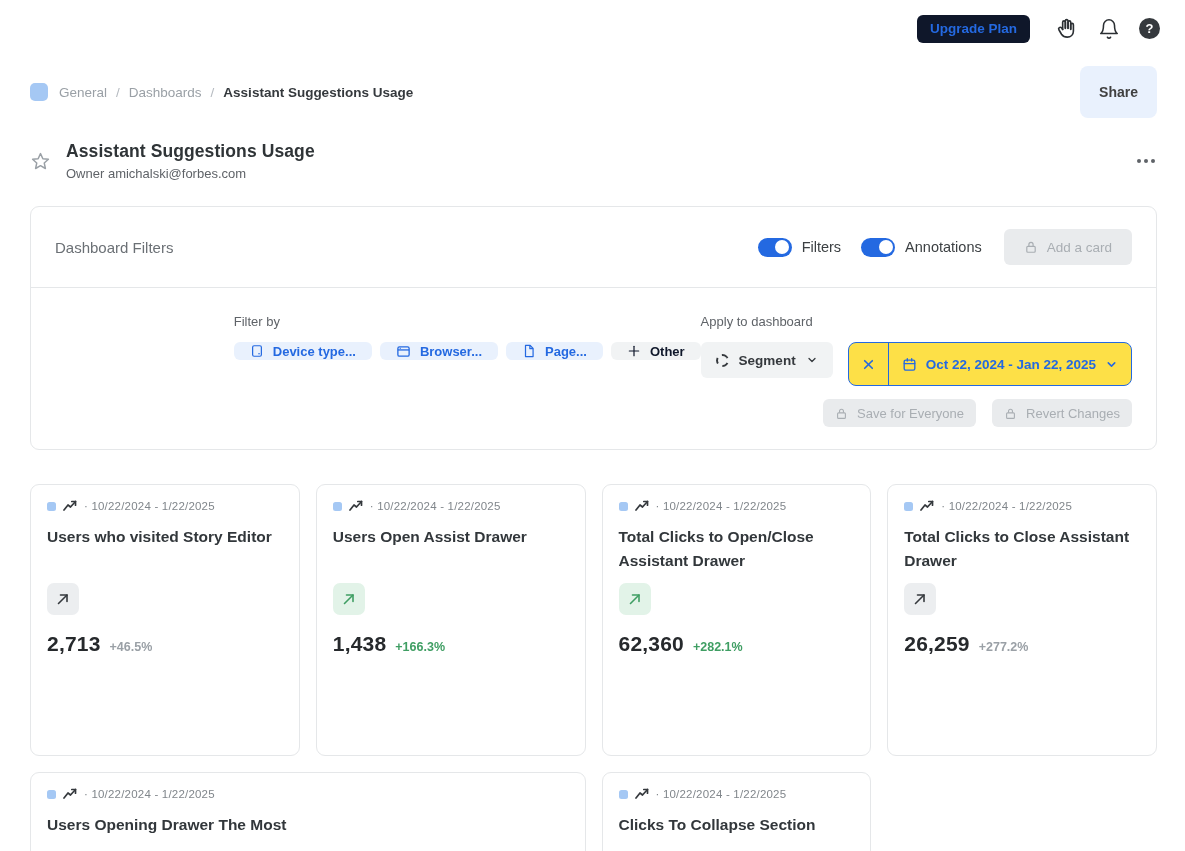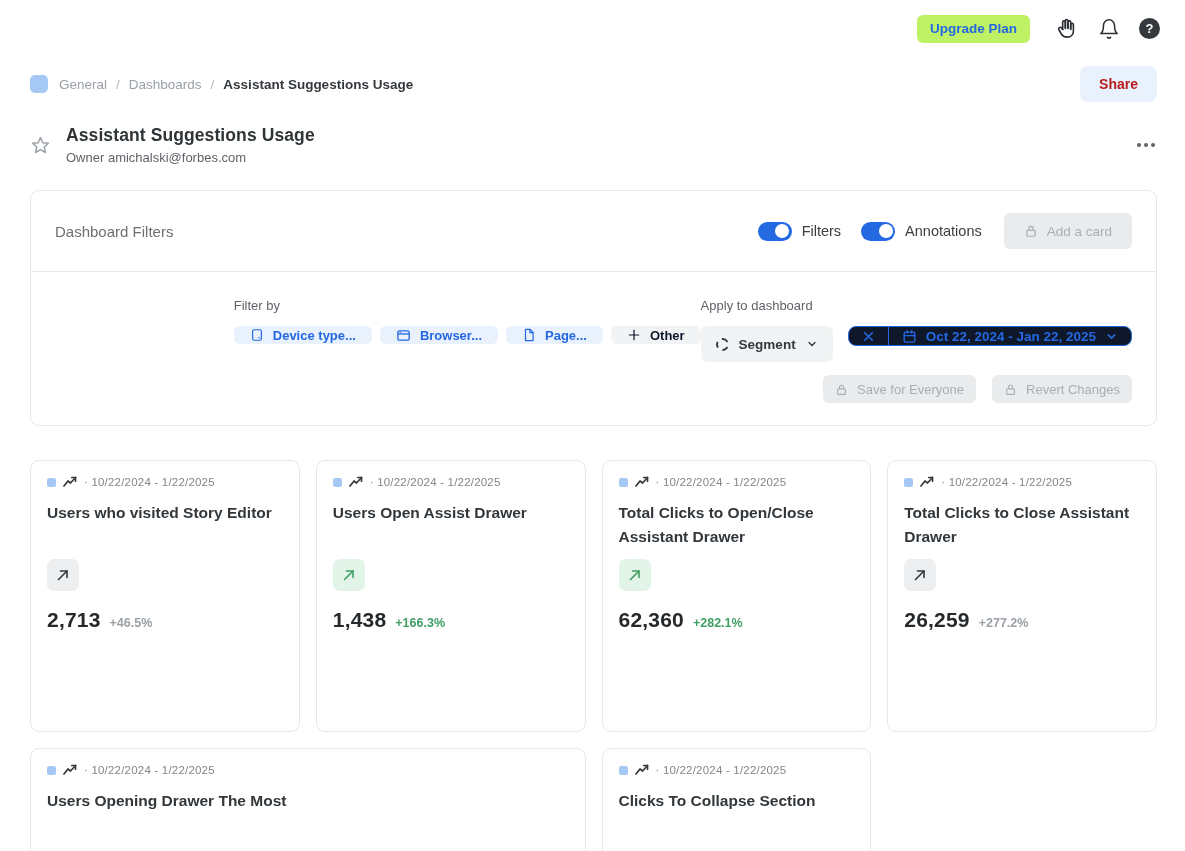--- a/index.html
+++ b/index.html
@@ -1,32 +1,32 @@
 <!DOCTYPE html>
 <html><head>
 <meta charset="utf-8">
 <style>
   * { margin:0; padding:0; box-sizing:border-box; }
   html,body { width:1185px; height:851px; overflow:hidden; background:#fff; }
   body { font-family:"Liberation Sans", sans-serif; color:#3c4043; }
 
   
   .topbar { display:flex; justify-content:flex-end; align-items:center; gap:17px; padding:13px 25px 0 30px; height:44px; }
-  .upgrade-btn { border:none; cursor:pointer; background:#bef264; color:#2469e1; font-weight:bold; font-size:13.5px; height:28px; padding:0 13px; border-radius:6px; font-family:inherit; margin-right:6px; }
+  .upgrade-btn { border:none; cursor:pointer; background:#0f172a; color:#2469e1; font-weight:bold; font-size:13.5px; height:28px; padding:0 13px; border-radius:6px; font-family:inherit; margin-right:6px; }
   .icon-btn { background:none; border:none; cursor:pointer; color:#2b2f33; width:26px; height:26px; display:flex; align-items:center; justify-content:center; padding:0; }
   .help-circle { width:21px; height:21px; border-radius:50%; background:#35393d; color:#fff; font-size:13px; font-weight:bold; display:flex; align-items:center; justify-content:center; border:none; cursor:pointer; font-family:inherit; }
 
   
   .crumb-row { display:flex; justify-content:space-between; align-items:center; margin:22px 28px 0 30px; }
   .crumbs { display:flex; align-items:center; gap:9px; font-size:13.5px; }
   .bc-square { width:18px; height:18px; border-radius:5px; background:#a5c8f4; display:inline-block; margin-right:2px; }
   .bc-link { color:#9aa0a6; cursor:pointer; }
   .bc-sep { color:#b5bac0; }
   .bc-current { color:#35393d; font-weight:600; }
-  .share-btn { border:none; cursor:pointer; background:#e9f1fd; color:#b91c1c; font-weight:bold; font-size:14px; height:36px; padding:0 19px; border-radius:8px; font-family:inherit; }
+  .share-btn { border:none; cursor:pointer; background:#e9f1fd; color:#404040; font-weight:bold; font-size:14px; height:52px; padding:0 19px; border-radius:8px; font-family:inherit; }
 
   
   .title-row { display:flex; justify-content:space-between; align-items:center; margin:23px 28px 0 30px; }
   .title-left { display:flex; align-items:center; gap:15px; }
   .star-btn { background:none; border:none; cursor:pointer; color:#9aa0a6; padding:0; display:flex; }
   .page-title { font-size:17.5px; font-weight:bold; color:#2f3437; letter-spacing:.1px; }
   .page-owner { font-size:13px; color:#5f6368; margin-top:4px; }
   .more-btn { background:none; border:none; cursor:pointer; display:flex; gap:3px; padding:6px 2px; }
   .more-btn i { width:4px; height:4px; border-radius:50%; background:#5f6368; display:block; }
 
@@ -45,21 +45,21 @@
   .add-card-btn { height:36px; padding:0 20px; margin-left:2px; }
 
   .panel-body { display:flex; justify-content:flex-end; padding:26px 24px 0 24px; }
   .section-label { font-size:13px; color:#5f6368; margin-bottom:13px; }
   .chip-row { display:flex; gap:8px; }
   .chip { display:flex; align-items:center; gap:9px; height:18px; padding:0 16px; border-radius:6px; border:none; cursor:pointer; background:#e9f1fd; color:#2469e1; font-weight:bold; font-size:13px; font-family:inherit; }
   .chip.gray { background:#f1f3f4; color:#0f172a; }
   .apply-row { display:flex; gap:15px; }
   .segment-btn { display:flex; align-items:center; gap:10px; height:36px; padding:0 15px; border-radius:6px; border:none; cursor:pointer; background:#f1f3f4; color:#35393d; font-weight:bold; font-size:13.5px; font-family:inherit; }
   .seg-circle { width:13px; height:13px; border:2px dashed #35393d; border-radius:50%; display:inline-block; }
-  .date-control { display:flex; align-items:stretch; height:20px; border:1.5px solid #2469e1; border-radius:8px; background:#0f172a; overflow:hidden; }
+  .date-control { display:flex; align-items:stretch; height:44px; border:1.5px solid #2469e1; border-radius:8px; background:#fde047; overflow:hidden; }
   .date-clear { width:40px; display:flex; align-items:center; justify-content:center; background:none; border:none; border-right:1.5px solid #2469e1; cursor:pointer; color:#2469e1; }
   .date-main { display:flex; align-items:center; gap:9px; padding:0 13px; background:none; border:none; cursor:pointer; color:#2469e1; font-weight:bold; font-size:13.5px; font-family:inherit; }
 
   .panel-footer { display:flex; justify-content:flex-end; gap:16px; padding:13px 24px 22px 24px; }
   .panel-footer .btn-disabled { height:28px; padding:0 12px; font-size:13px; }
 
   
   .cards-grid { display:grid; grid-template-columns:repeat(4,1fr); grid-auto-rows:272px; gap:16px; margin:34px 28px 0 30px; }
   .card { background:#fff; border:1px solid #e5e7e9; border-radius:9px; padding:15px 16px; cursor:pointer; }
   .card.wide { grid-column:span 2; }

